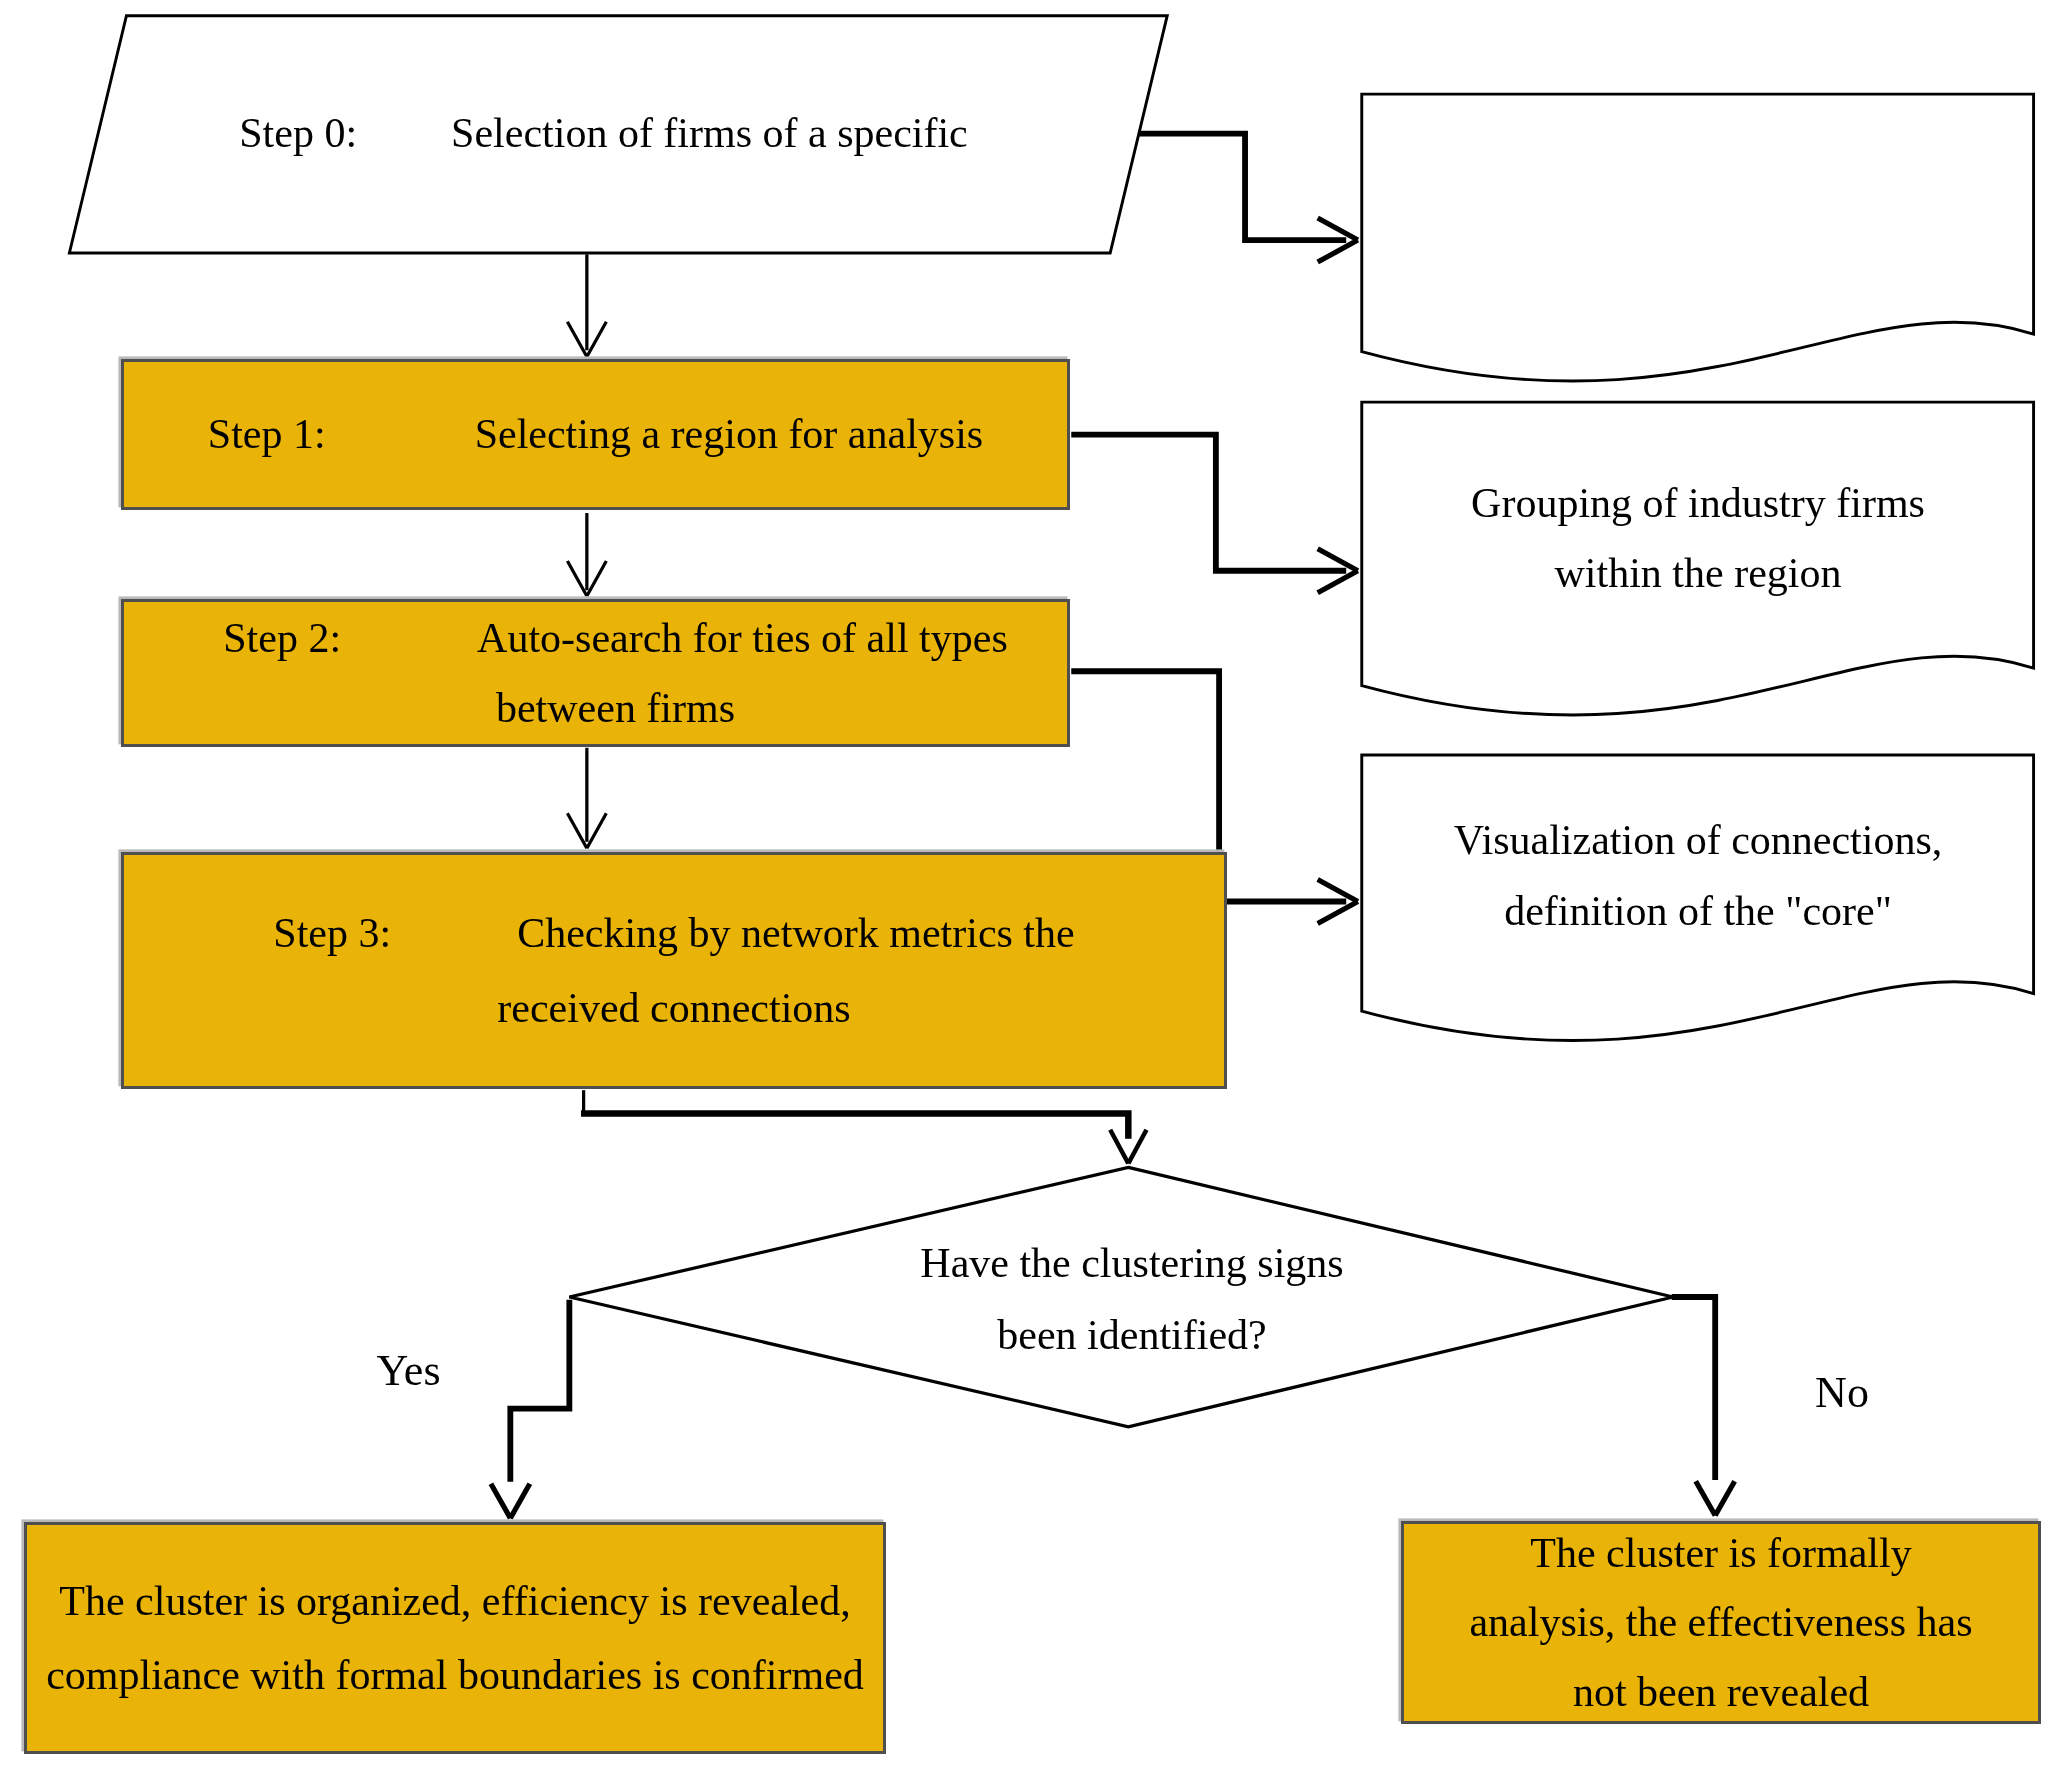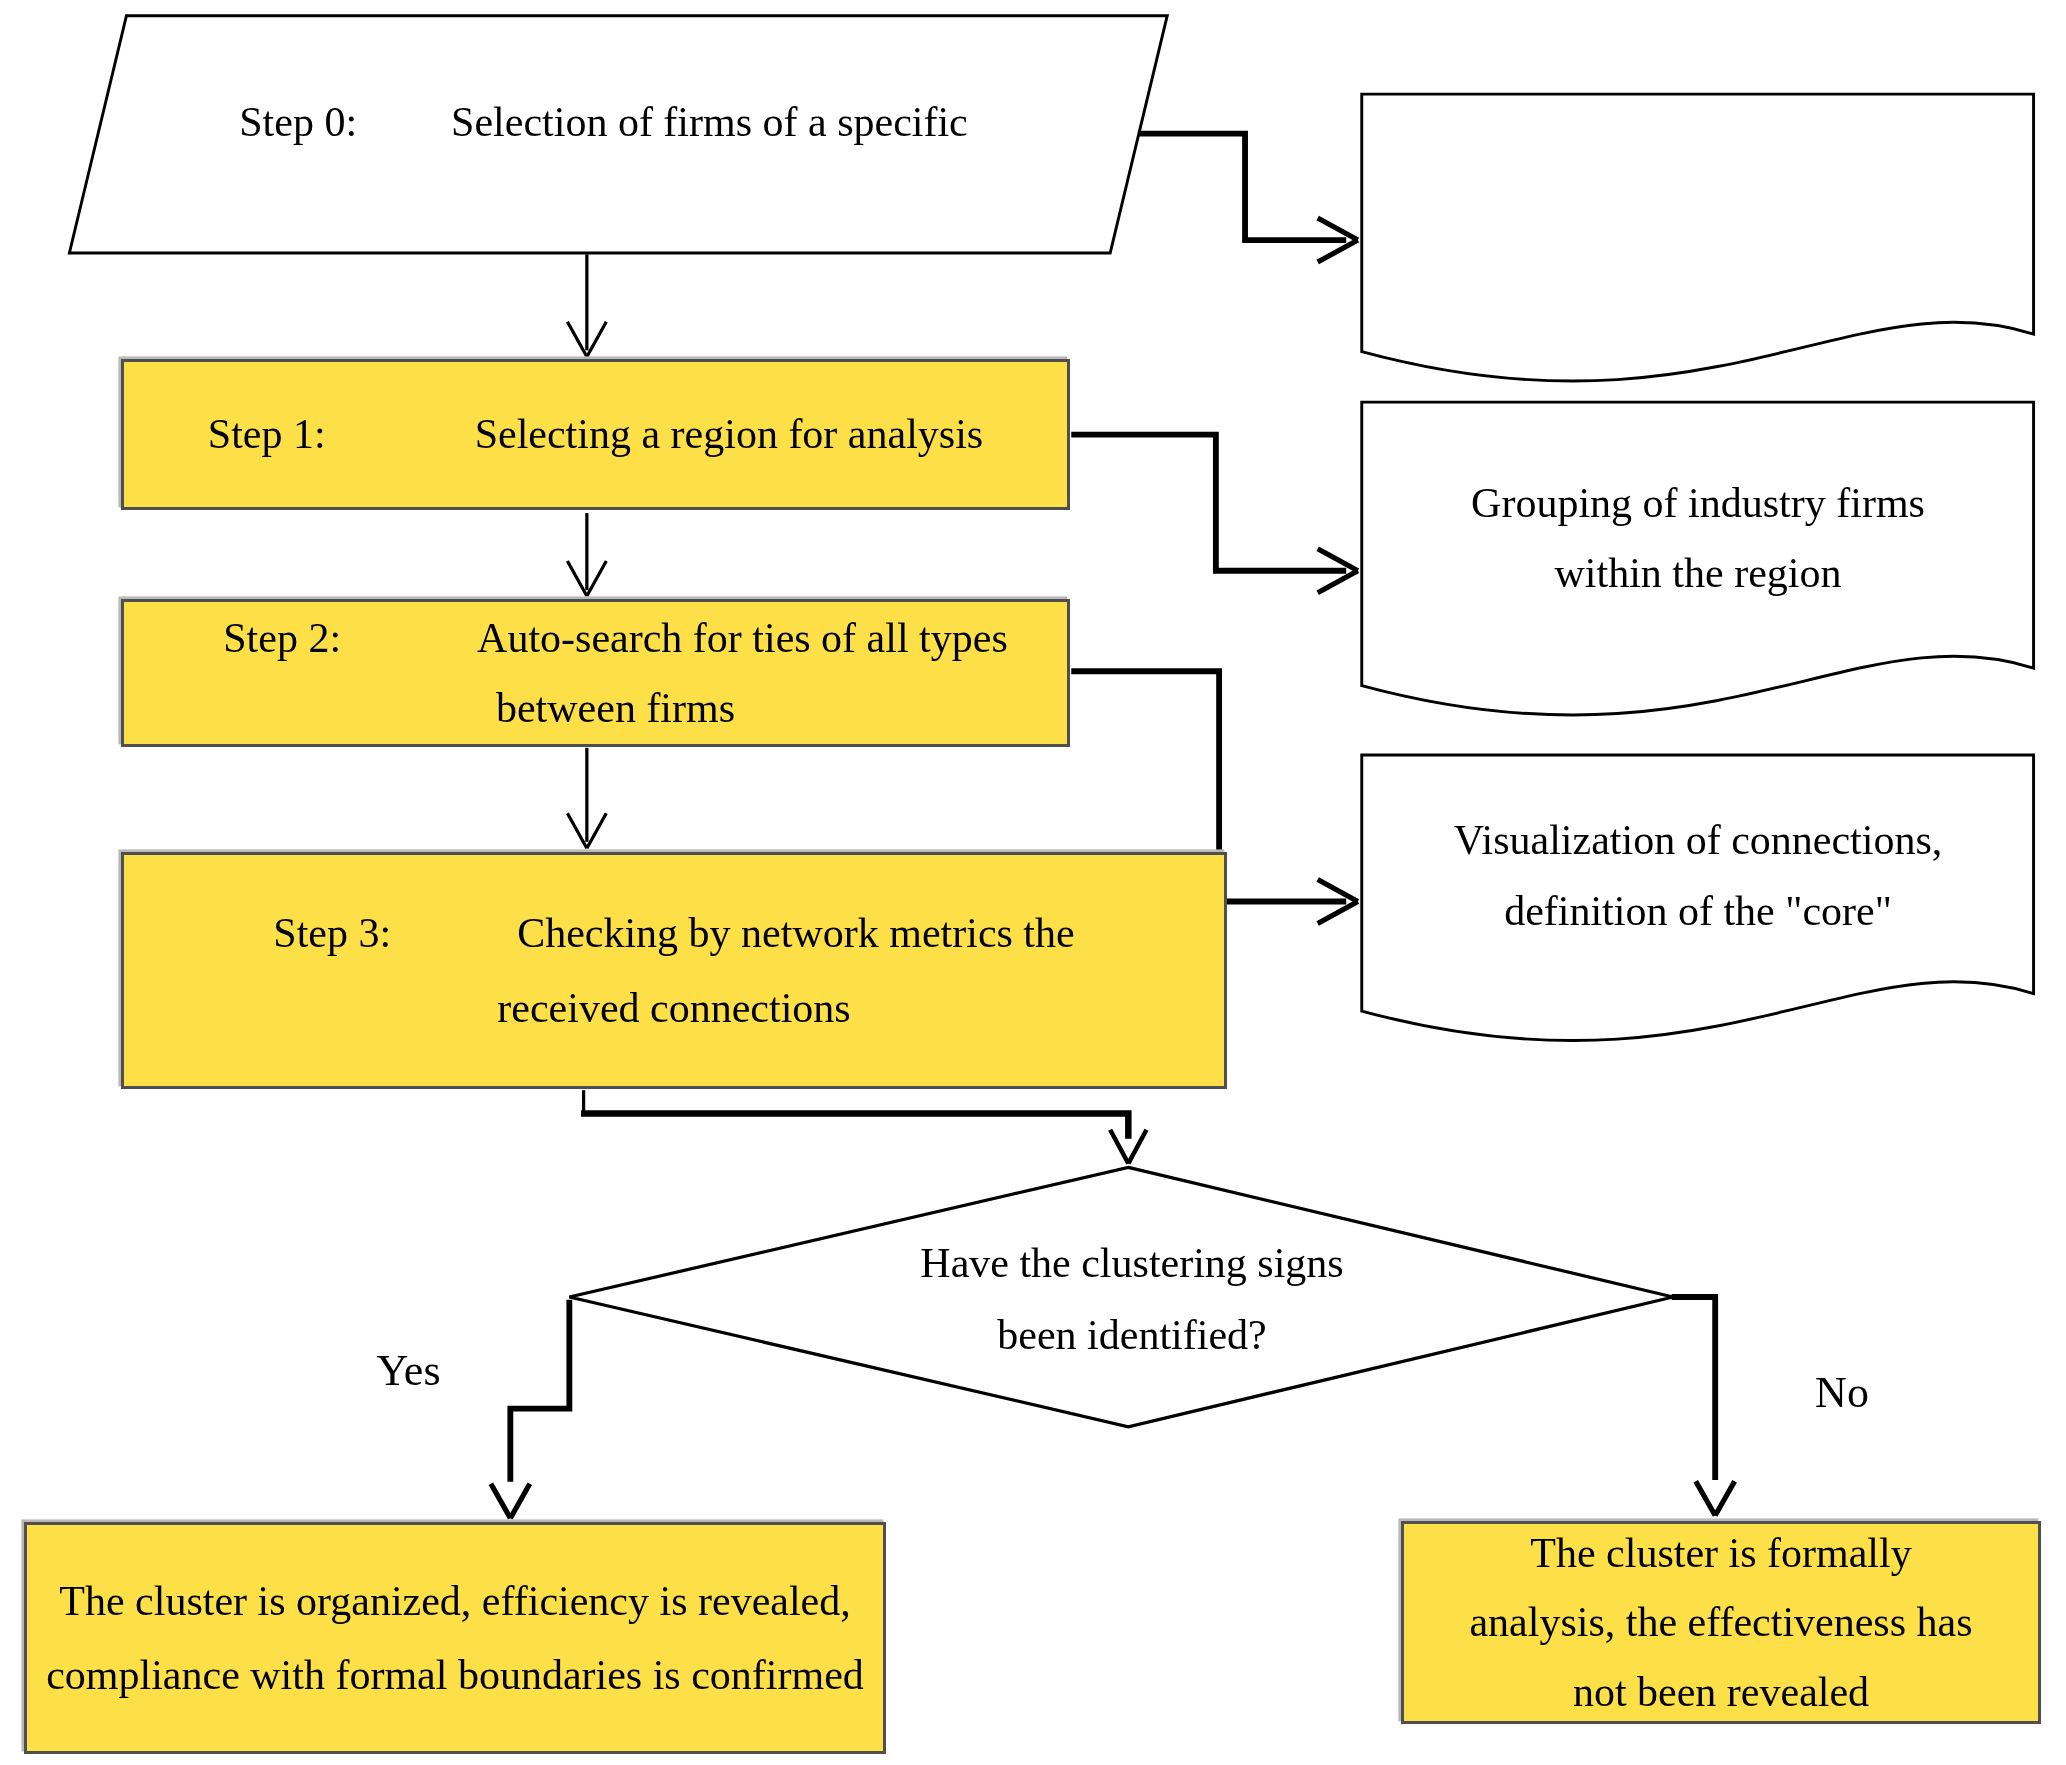--- a/index.html
+++ b/index.html
@@ -39,21 +39,21 @@
     text-align: center;
     font-size: 42px;
     line-height: 1.05;
     color: #000;
   }
   .nline { white-space: nowrap; }
   .rectbox {
     position: absolute;
     box-sizing: border-box;
     border: 3.2px solid #4f4f4f;
-    background: #fde047;
+    background: #eab308;
     box-shadow: -2.6px -2.6px 0 0 #b9b9b9;
     display: flex;
     flex-direction: column;
     align-items: center;
     justify-content: center;
     text-align: center;
     font-size: 42px;
     line-height: 1.05;
   }
   .tab { display: inline-block; }
@@ -112,21 +112,21 @@
     <path d="M896,1717 L1740,1717 L1740,1756" stroke-width="10"></path>
     <path d="M1712,1742 L1740,1794 M1768,1742 L1740,1794" stroke-width="7"></path>
 
     <path d="M878,2004 L878,2172 L787,2172 L787,2285" stroke-width="9"></path>
     <path d="M757,2288 L787,2341 M817,2288 L787,2341" stroke-width="8"></path>
 
     <path d="M2578,2000 L2645,2000 L2645,2282" stroke-width="9"></path>
     <path d="M2615,2284 L2645,2337 M2675,2284 L2645,2337" stroke-width="8"></path>
   </svg>
 
-  <div class="txt gap56" style="left:104px; top:18px; width:999px; height:208px;">
+  <div class="txt gap56" style="left:104px; top:29px; width:999px; height:208px;">
     <div class="nline">
       <span>Step 0:</span><span class="tab t145"></span><span>Selection of firms of a specific</span>
     </div>
   </div>
 
   <div class="rectbox" style="left:121px; top:359px; width:949px; height:151px;">
     <div class="nline">
       <span>Step 1:</span><span class="tab t230"></span><span>Selecting a region for analysis</span>
     </div>
   </div>

